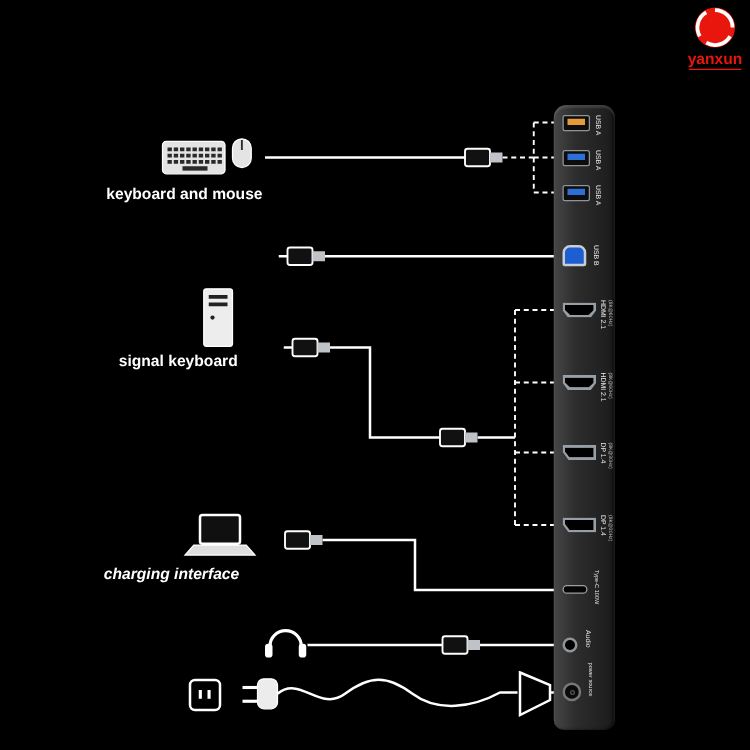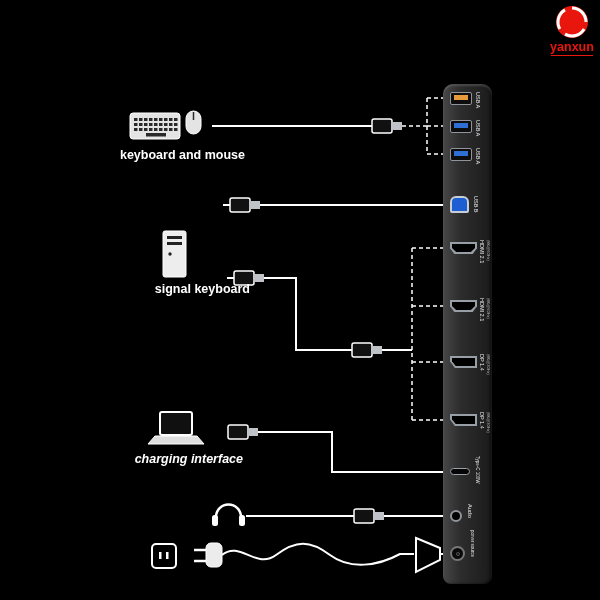--- a/index.html
+++ b/index.html
@@ -9,21 +9,21 @@
   
   .title{position:absolute;top:14px;left:0;right:52px;text-align:center;z-index:4;
          font-size:37px;font-weight:bold;color:#14cdf4;letter-spacing:0px;
          text-shadow:-2px 0 0 #fff,2px 0 0 #fff,0 -2px 0 #fff,0 2px 0 #fff,
                      -1.5px -1.5px 0 #fff,1.5px -1.5px 0 #fff,-1.5px 1.5px 0 #fff,1.5px 1.5px 0 #fff;}
   
   .brand-name{position:absolute;top:40px;left:548px;width:48px;text-align:center;z-index:4;
          color:#e8160c;font-weight:bold;font-size:12.5px;}
   .brand-rule{position:absolute;top:55px;left:551px;width:42px;height:1px;background:#e8160c;z-index:4;}
   
-  .seclabel{position:absolute;color:#fff;font-weight:bold;font-size:12.5px;text-align:right;z-index:3;}
+  .seclabel{position:absolute;color:#fff;font-weight:bold;font-size:12.5px;text-align:left;z-index:3;}
   .lbl-kb{top:148px;left:85px;width:160px;}
   .lbl-sig{top:282px;left:95px;width:155px;}
   .lbl-chg{top:452px;left:83px;width:160px;font-style:italic;}
   
   .dock{position:absolute;left:443px;top:84px;width:49px;height:500px;z-index:2;
         background:linear-gradient(90deg,#474747 0%,#2d2d2d 35%,#1b1b1b 100%);
         border-radius:10px 10px 8px 8px;
         box-shadow:inset 0 2px 2px rgba(255,255,255,.18), inset -2px 0 3px rgba(0,0,0,.6);}
   .port{position:absolute;left:4px;}
   .conn{position:absolute;left:3px;top:0;box-sizing:border-box;}

